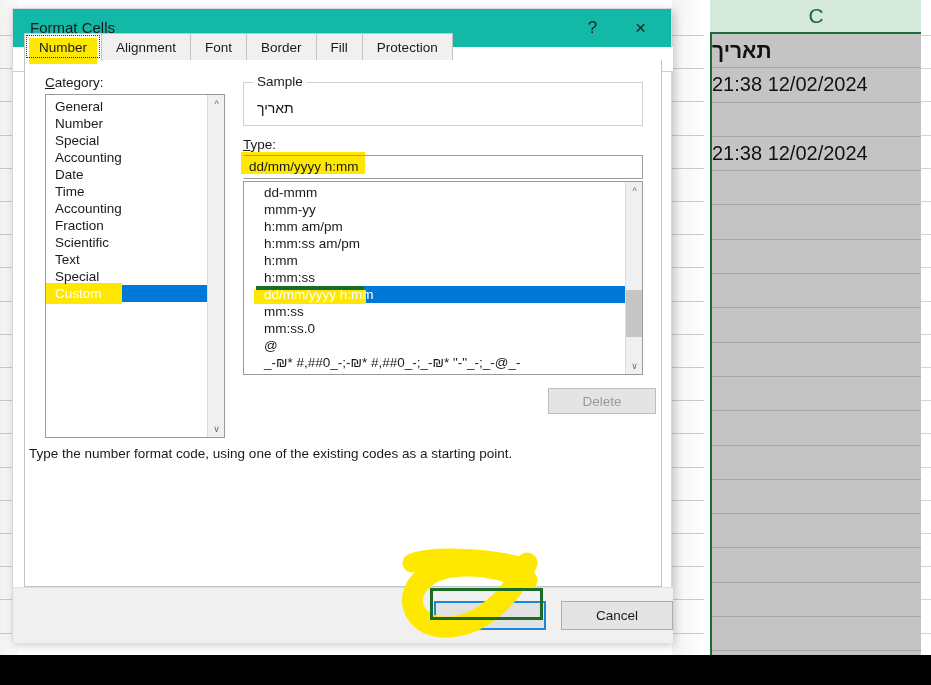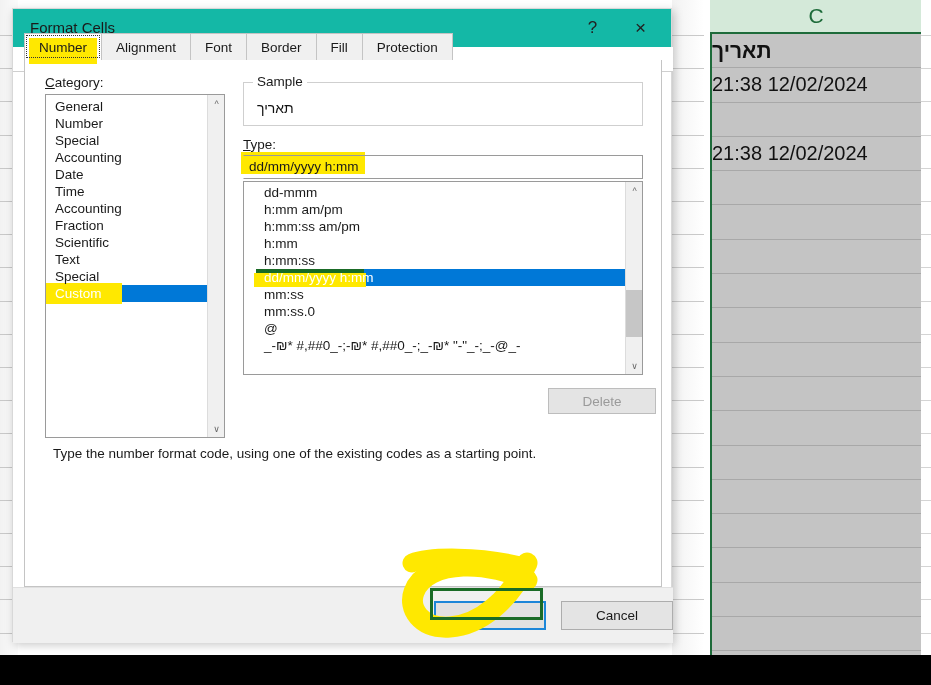--- a/index.html
+++ b/index.html
@@ -205,21 +205,21 @@
   }
 
   
   #delete-btn {
     position: absolute; left: 523px; top: 328px; width: 108px; height: 26px;
     background: #e4e4e4; border: 1px solid #bdbdbd;
     display: flex; align-items: center; justify-content: center;
     font-size: 13.5px; color: #9a9a9a;
   }
   #hint-text {
-    position: absolute; left: 28px; top: 386px;
+    position: absolute; left: 4px; top: 386px;
     font-size: 13.5px; color: #1a1a1a;
   }
 
   
   #footer {
     position: absolute; left: 0; top: 578px; width: 660px; height: 56px;
     background: #f0f0f0; border-top: 1px solid #e0e0e0;
   }
   .fbtn {
     position: absolute; top: 13px; width: 112px; height: 29px;
@@ -419,20 +419,21 @@
     <div id="sample-value">תאריך</div>
 
     <div class="lbl" id="type-label"><span class="u">T</span><span>ype:</span></div>
 
     <span style="position: absolute; left: 216px; top: 92px; width: 124px; height: 22px; background: rgb(255, 232, 0); z-index: 0;"></span>
       <div id="type-input" style="background: transparent; position: absolute; z-index: 1; border-color: rgb(154, 154, 154) rgb(154, 154, 154) rgb(154, 154, 154) transparent;">dd/mm/yyyy h:mm</div>
 
     <div id="type-list">
       <div id="type-items">
           <div class="type-item"><span style="position: relative; z-index: 2;">dd-mmm</span></div>
+          <div class="type-item"><span style="position: relative; z-index: 2;">mmm-yy</span></div>
           <div class="type-item"><span style="position: relative; z-index: 2;">h:mm am/pm</span></div>
           <div class="type-item"><span style="position: relative; z-index: 2;">h:mm:ss am/pm</span></div>
           <div class="type-item"><span style="position: relative; z-index: 2;">h:mm</span></div>
           <div class="type-item"><span style="position: relative; z-index: 2;">h:mm:ss</span></div>
           <div class="type-item sel"><span style="position: absolute; left: 0px; top: 0px; width: 108px; height: 17px; background: rgb(26, 107, 38);"></span><span style="position: absolute; left: -2px; top: 4px; width: 112px; height: 14px; background: rgb(255, 232, 0);"></span><span style="position: relative; z-index: 2;">dd/mm/yyyy h:mm</span></div>
           <div class="type-item"><span style="position: relative; z-index: 2;">mm:ss</span></div>
           <div class="type-item"><span style="position: relative; z-index: 2;">mm:ss.0</span></div>
           <div class="type-item"><span style="position: relative; z-index: 2;">@</span></div>
           <div class="type-item"><span style="position: relative; z-index: 2;">_-₪* #,##0_-;-₪* #,##0_-;_-₪* "-"_-;_-@_-</span></div>
         </div>

